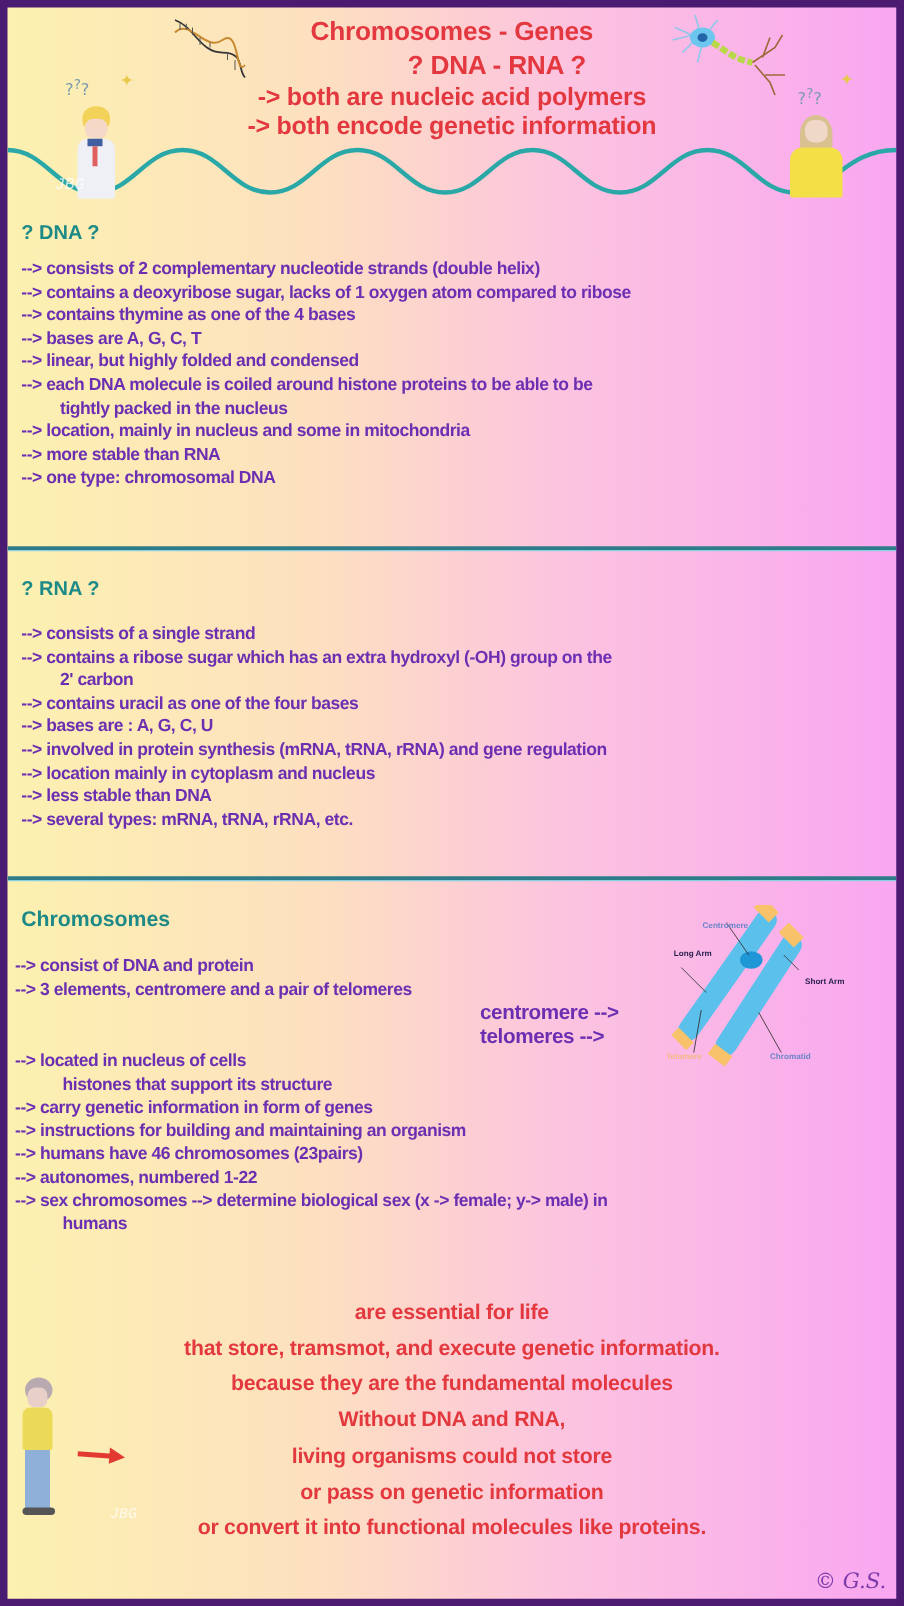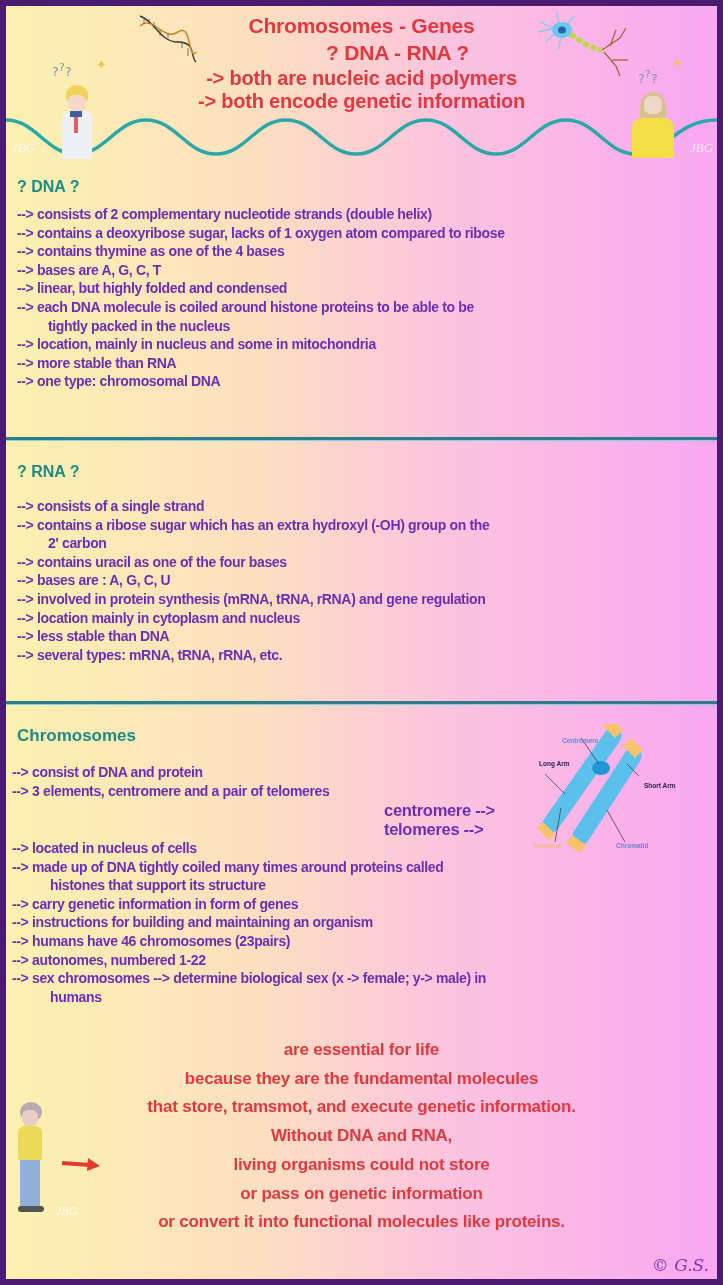--- a/index.html
+++ b/index.html
@@ -14,21 +14,21 @@
   .t4 { top:84px; font-size:20px; }
   .wave { position:absolute; left:0; top:100px; }
   .divider { position:absolute; left:0; width:711px; height:3px; background:#2e7c8a; box-shadow:0 1px 0 #8ad0e0; }
   .section-title { position:absolute; left:11px; font-size:16px; font-weight:bold; color:#1e8a87; }
   .lines { position:absolute; left:11px; font-size:14px; line-height:18.6px; color:#6c2fb2; font-weight:bold; letter-spacing:-0.35px; white-space:nowrap; }
   .lines .indent { padding-left:31px; display:block; }
   .lines span.row { display:block; }
   .footer { position:absolute; left:0; width:711px; top:1030px; text-align:center; color:#e2383e; font-weight:bold; font-size:17px; line-height:28.7px; letter-spacing:-0.2px; }
   .side-note { position:absolute; color:#6c2fb2; font-weight:bold; font-size:16.5px; line-height:18.6px; letter-spacing:-0.3px; }
   .sig { position:absolute; right:8px; bottom:4px; color:#7b3aa8; font-style:italic; font-size:17px; font-family:"DejaVu Serif", serif; }
-  .jbg { position:absolute; color:rgba(255,255,255,0.75); font-style:italic; font-family:Liberation Serif, serif; font-size:13px; }
+  .jbg { position:absolute; color:rgba(255,255,255,0.75); font-style:italic; font-family:Liberation Mono, monospace; font-size:13px;margin-left:32px; }
   .chromo-label { position:absolute; font-size:6.5px; font-weight:bold; }
 </style>
 </head>
 <body>
 
 <div class="frame">
 
   <div class="header">
 
     <svg style="position:absolute;left:132px;top:6px" width="60" height="52" viewBox="0 0 60 52">
@@ -155,34 +155,33 @@
     </g>
   </svg>
   <div class="chromo-label" style="left:556px;top:731px;color:#6a86c8">Centromere</div>
   <div class="chromo-label" style="left:533px;top:754px;color:#2a2050">Long Arm</div>
   <div class="chromo-label" style="left:638px;top:776px;color:#2a2050">Short Arm</div>
   <div class="chromo-label" style="left:527px;top:836px;color:#f5b880">Telomere</div>
   <div class="chromo-label" style="left:610px;top:836px;color:#6a86c8">Chromatid</div>
 
   <div class="lines" style="top:833px;left:6px">
     <span class="row">--&gt; located in nucleus of cells</span>
-    <span class="row">--&gt; made up of DNA tightly coiled many times around proteins called</span>
     <span class="indent" style="padding-left:38px">histones that support its structure</span>
     <span class="row">--&gt; carry genetic information in form of genes</span>
     <span class="row">--&gt; instructions for building and maintaining an organism</span>
     <span class="row">--&gt; humans have 46 chromosomes (23pairs)</span>
     <span class="row">--&gt; autonomes, numbered 1-22</span>
     <span class="row">--&gt; sex chromosomes --&gt; determine biological sex (x -&gt; female; y-&gt; male) in</span>
     <span class="indent" style="padding-left:38px">humans</span>
   </div>
 
   <div class="footer">
     <div>are essential for life</div>
+    <div>that store, tramsmot, and execute genetic information.</div>
     <div>because they are the fundamental molecules</div>
-    <div>that store, tramsmot, and execute genetic information.</div>
     <div>Without DNA and RNA,</div>
     <div>living organisms could not store</div>
     <div>or pass on genetic information</div>
     <div>or convert it into functional molecules like proteins.</div>
   </div>
 
   <div style="position:absolute;left:8px;top:1096px;width:36px;height:112px">
     <div style="position:absolute;left:6px;top:0;width:22px;height:20px;background:#b8aab0;border-radius:50%"></div>
     <div style="position:absolute;left:8px;top:8px;width:16px;height:16px;background:#e8d0c8;border-radius:40%"></div>
     <div style="position:absolute;left:4px;top:24px;width:24px;height:34px;background:#eada58;border-radius:6px 6px 2px 2px"></div>

